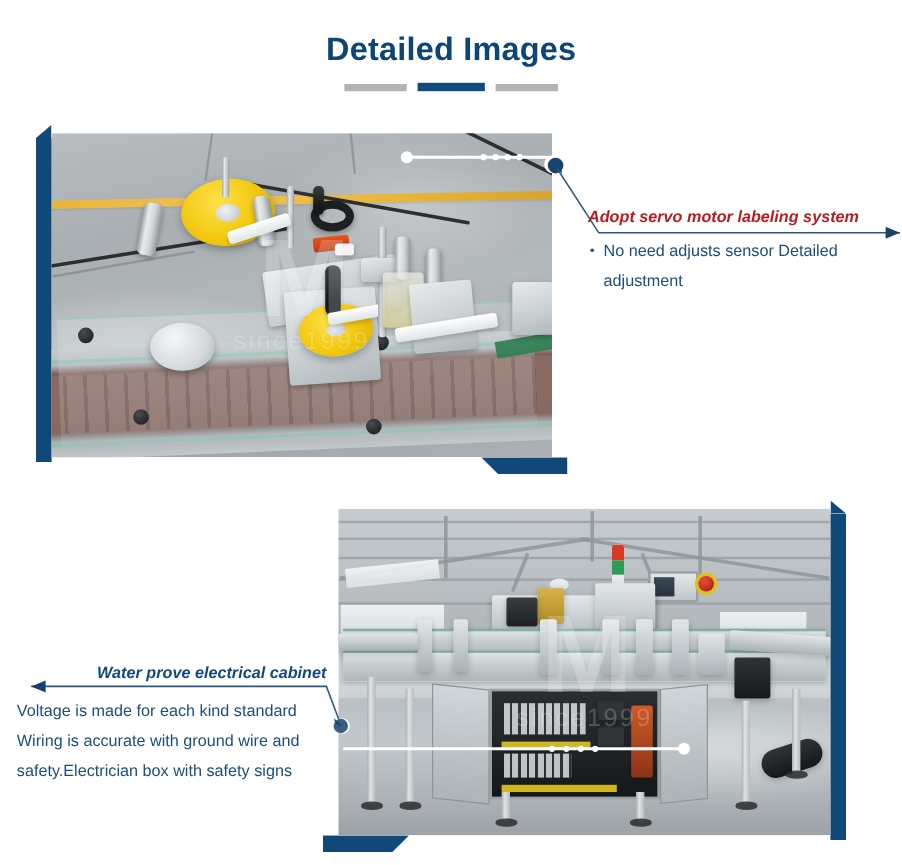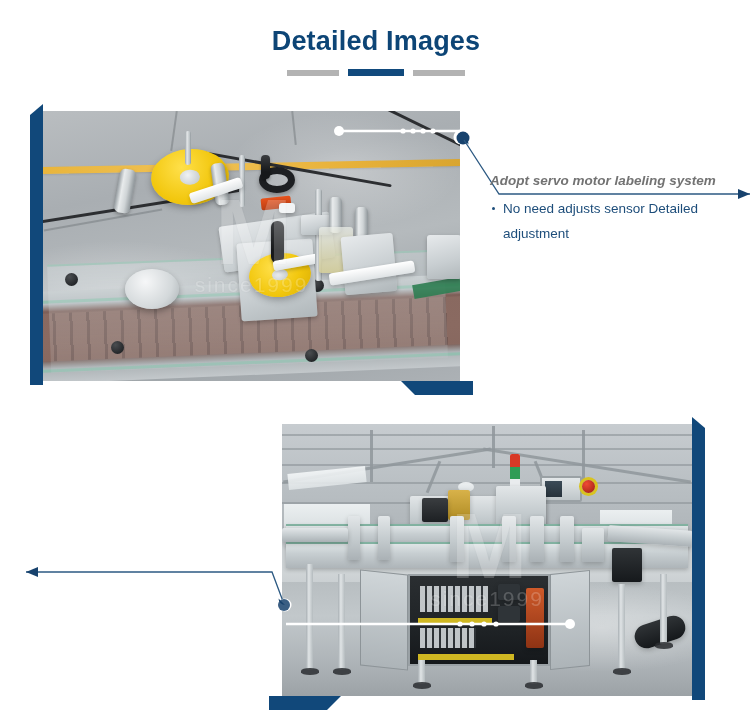--- a/index.html
+++ b/index.html
@@ -381,21 +381,21 @@
   
   .callout-1 {
     position: absolute;
     left: 490px; top: 172px;
     width: 258px;
   }
   .callout-1 .co-title {
     font-size: 13.5px;
     font-weight: bold;
     font-style: italic;
-    color: #737373;
+    color: #b91c1c;
     line-height: 17px;
     white-space: nowrap;
   }
   .bullets {
     margin-top: 7px;
     list-style: none;
   }
   .bullets li {
     position: relative;
     padding-left: 13px;
@@ -661,14 +661,22 @@
   </div>
 
   <svg class="conn" style="left:12px; top:566px; width:286px; height:52px;" viewBox="0 0 286 52">
     <polyline points="14,6 260,6 272,38" fill="none" stroke="#2c5982" stroke-width="1.3"></polyline>
     <polygon points="14,6 26,1 26,11" fill="#17426d"></polygon>
     <circle cx="273" cy="39" r="6.5" fill="#ffffff"></circle>
     <path d="M273 39 A6.5 6.5 0 0 1 266.5 32.5 L273 39 Z" fill="#17426d"></path>
     <circle cx="272" cy="39" r="6" fill="#17426d" opacity="0.85"></circle>
   </svg>
 
+  <div class="callout-2">
+    <div class="co-title">Water prove electrical cabinet</div>
+    <div class="para">
+      <p>Voltage is made for each kind standard</p>
+      <p>Wiring is accurate with ground wire and</p>
+      <p>safety.Electrician box with safety signs</p>
+    </div>
+  </div>
 
 </div>
 
 </body></html>

